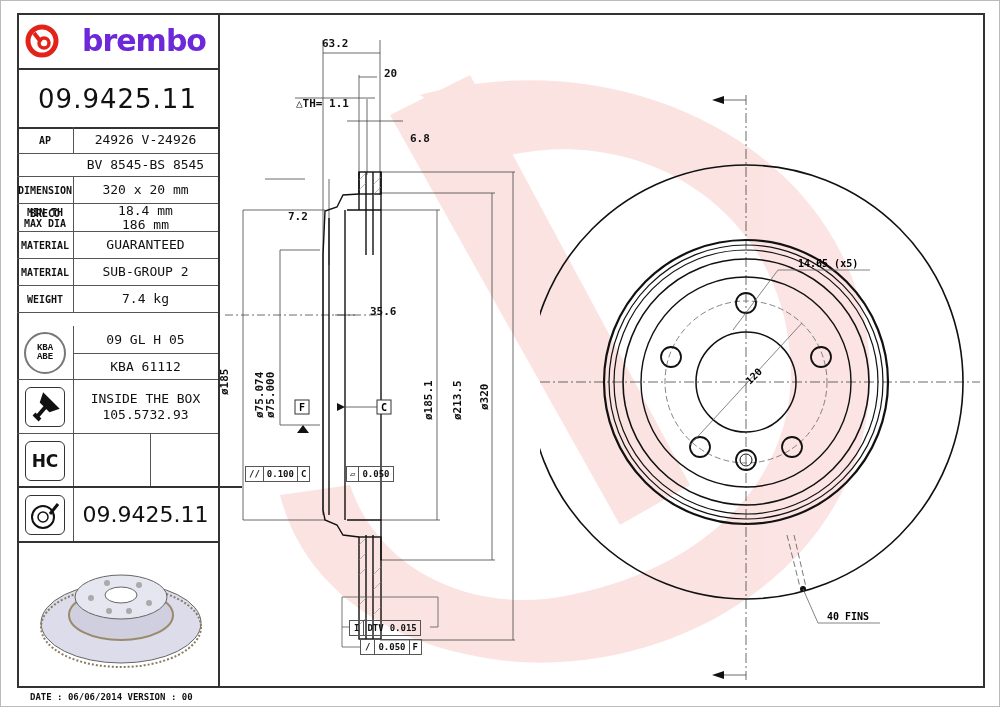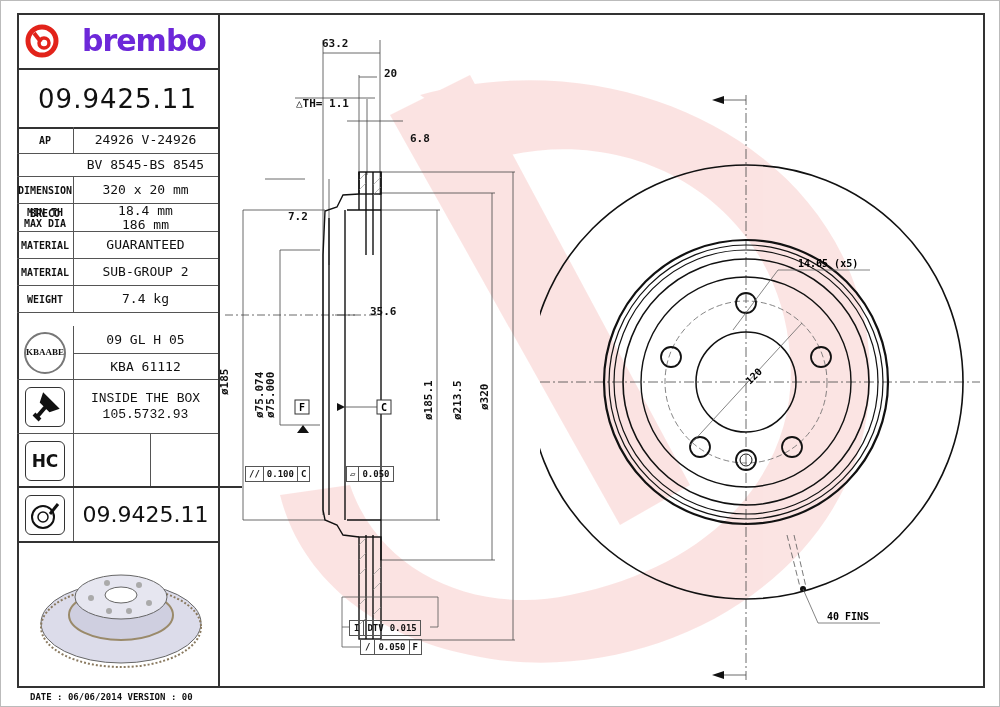--- a/index.html
+++ b/index.html
@@ -71,30 +71,30 @@
         <div class="val" style="white-space: pre;">SUB-GROUP 2</div>
       </div>
       <div class="cell" style="left: 0px; width: 201px; top: 273px; height: 27px;">
         <div class="lbl" style="white-space: pre;">WEIGHT</div>
         <div class="val" style="white-space: pre;">7.4 kg</div>
       </div>
     </div>
 
   <div class="cell" style="left:0;top:313px;width:201px;height:54px;">
     <div style="position:absolute;left:0;top:0;width:56px;height:100%;border-right:1px solid #555;display:flex;align-items:center;justify-content:center;">
-      <div style="width:38px;height:38px;border-radius:50%;border:2px solid #777;display:flex;flex-direction:row;align-items:center;justify-content:center;font-family:Liberation Serif, serif;font-size:9px;font-weight:bold;line-height:1;">
+      <div style="width:38px;height:38px;border-radius:50%;border:2px solid #777;display:flex;flex-direction:column;align-items:center;justify-content:center;font-family:Liberation Mono, monospace;font-size:9px;font-weight:bold;line-height:1;">
         <span>KBA</span>
         <span>ABE</span>
       </div>
     </div>
     <div style="position:absolute;left:56px;right:0;top:0;height:27px;border-bottom:1px solid #555;display:flex;align-items:center;justify-content:center;font-size:13px;">09 GL H 05</div>
     <div style="position:absolute;left:56px;right:0;top:27px;height:27px;display:flex;align-items:center;justify-content:center;font-size:13px;">KBA 61112</div>
   </div>
 
-  <div class="cell" style="left:0;top:367px;width:201px;height:54px;font-family:Liberation Mono, monospace;">
+  <div class="cell" style="left:0;top:367px;width:201px;height:54px;">
     <div style="position:absolute;left:0;top:0;width:56px;height:100%;border-right:1px solid #555;"></div>
     <div class="icon-box" style="top:7px;">
       <svg width="30" height="30" viewBox="0 0 30 30">
           <path d="M6,26 L18,12 M4,22 L10,28 M14,4 L26,16 L20,18 L12,10 Z" stroke="#111" stroke-width="4" fill="#111"></path>
         </svg>
     </div>
     <div style="position:absolute;left:56px;right:0;top:0;height:100%;display:flex;flex-direction:column;align-items:center;justify-content:center;font-size:13px;line-height:1.2;">
       <span>INSIDE THE BOX</span>
       <span>105.5732.93</span>
     </div>

